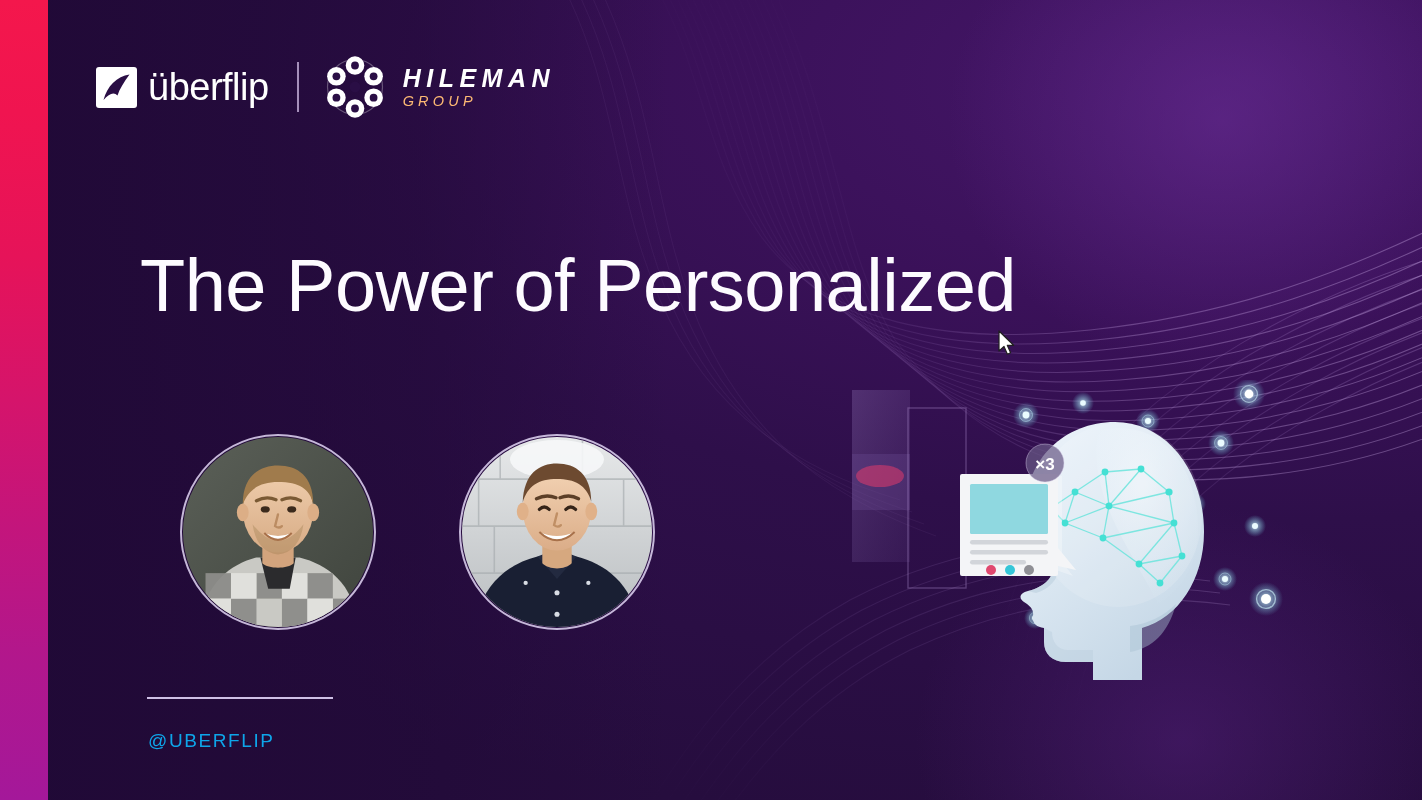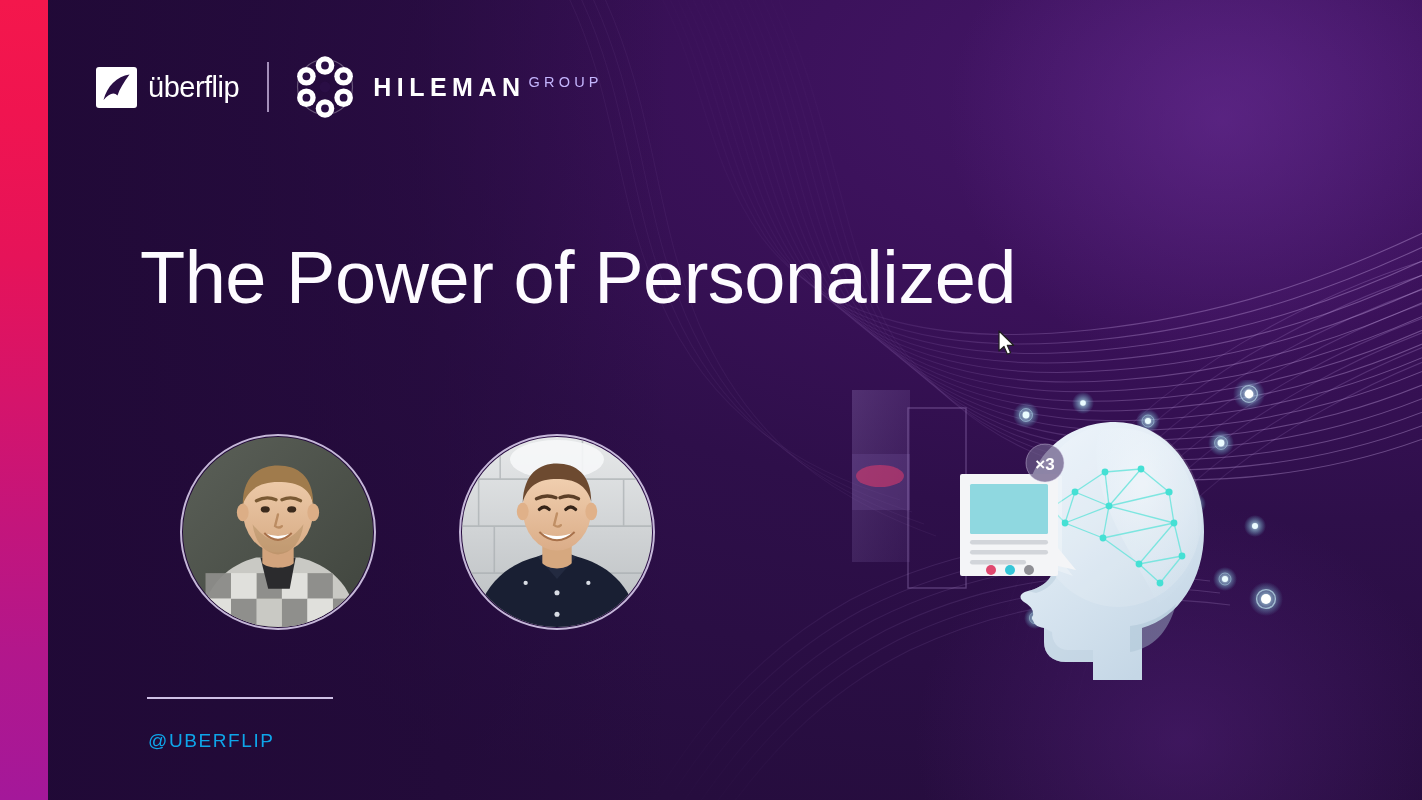--- a/index.html
+++ b/index.html
@@ -79,54 +79,54 @@
   .uf-mark {
     width: 41px; height: 41px;
     background: #fff;
     border-radius: 3px;
     position: relative;
     flex: 0 0 auto;
   }
   .uf-mark svg { position: absolute; left: 0; top: 0; }
   .uf-word {
     color: #fff;
-    font-size: 29px;
+    font-size: 38px;
     letter-spacing: -.5px;
     font-weight: 400;
     line-height: 1;
     white-space: nowrap;
   }
   .logo-divider {
     width: 2px;
     height: 50px;
     background: rgba(220,200,240,.70);
     margin: 0 26px 0 28px;
   }
   .hileman-logo { display: flex; align-items: center; gap: 18px; }
   .hl-mark { width: 60px; height: 62px; flex: 0 0 auto; }
-  .hl-text { display: flex; flex-direction: row; gap: 3px; }
+  .hl-text { display: flex; flex-direction: column; gap: 3px; font-style: italic; }
   .hl-name {
     color: #fff;
     font-size: 25px;
     letter-spacing: 5.5px;
     font-weight: 700;
     line-height: 1;
   }
   .hl-sub {
-    color: #c4b5fd;
+    color: #fdba74;
     font-size: 14.5px;
     letter-spacing: 4.2px;
     font-weight: 400;
     line-height: 1;
   }
 
   
   .title {
     position: absolute;
-    left: 140px; top: 184px;
+    left: 140px; top: 192px;
     width: 1000px;
     color: #fdfbff;
     font-size: 74px;
     font-weight: 300;
     line-height: 1.19;
     letter-spacing: -0.5px;
   }
   .title .line { display: block; }
 
   

